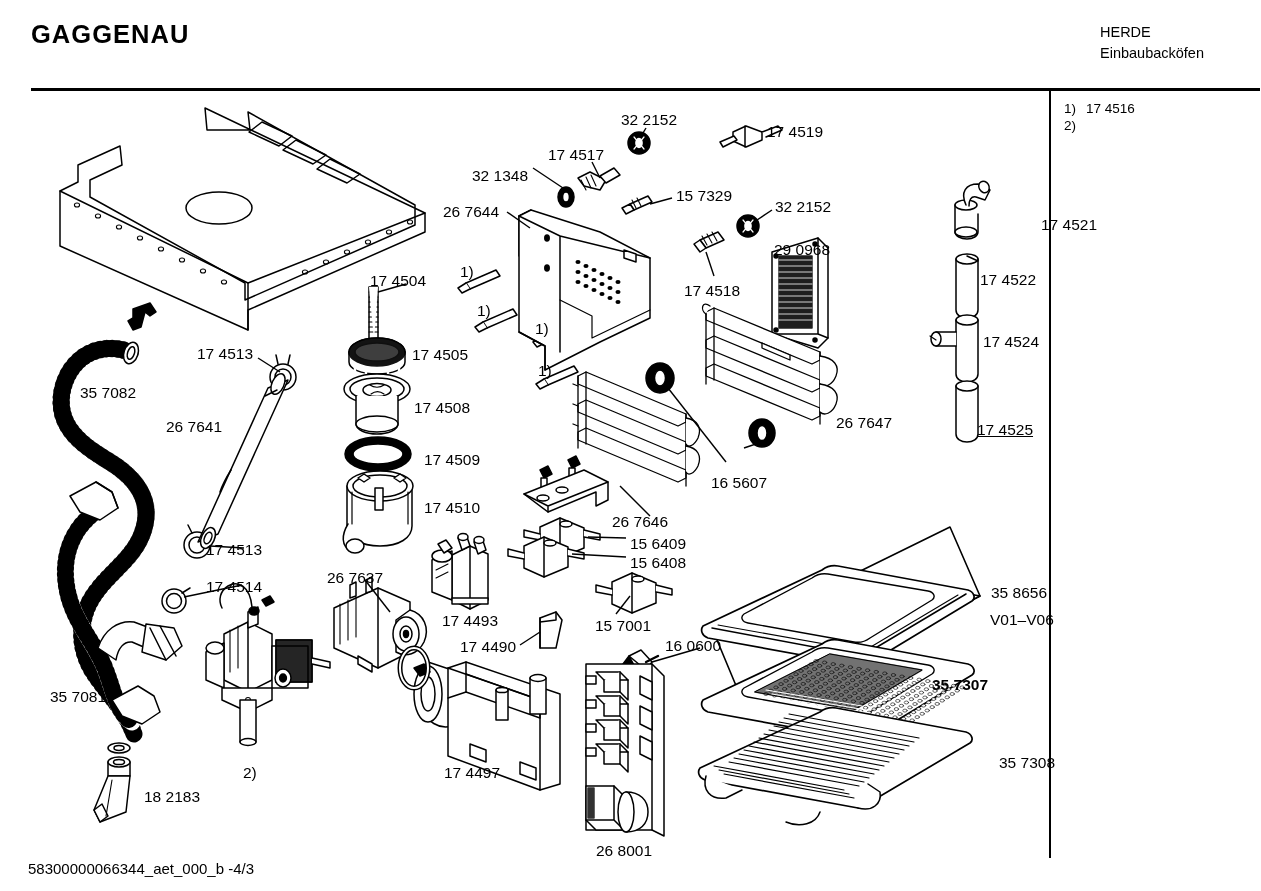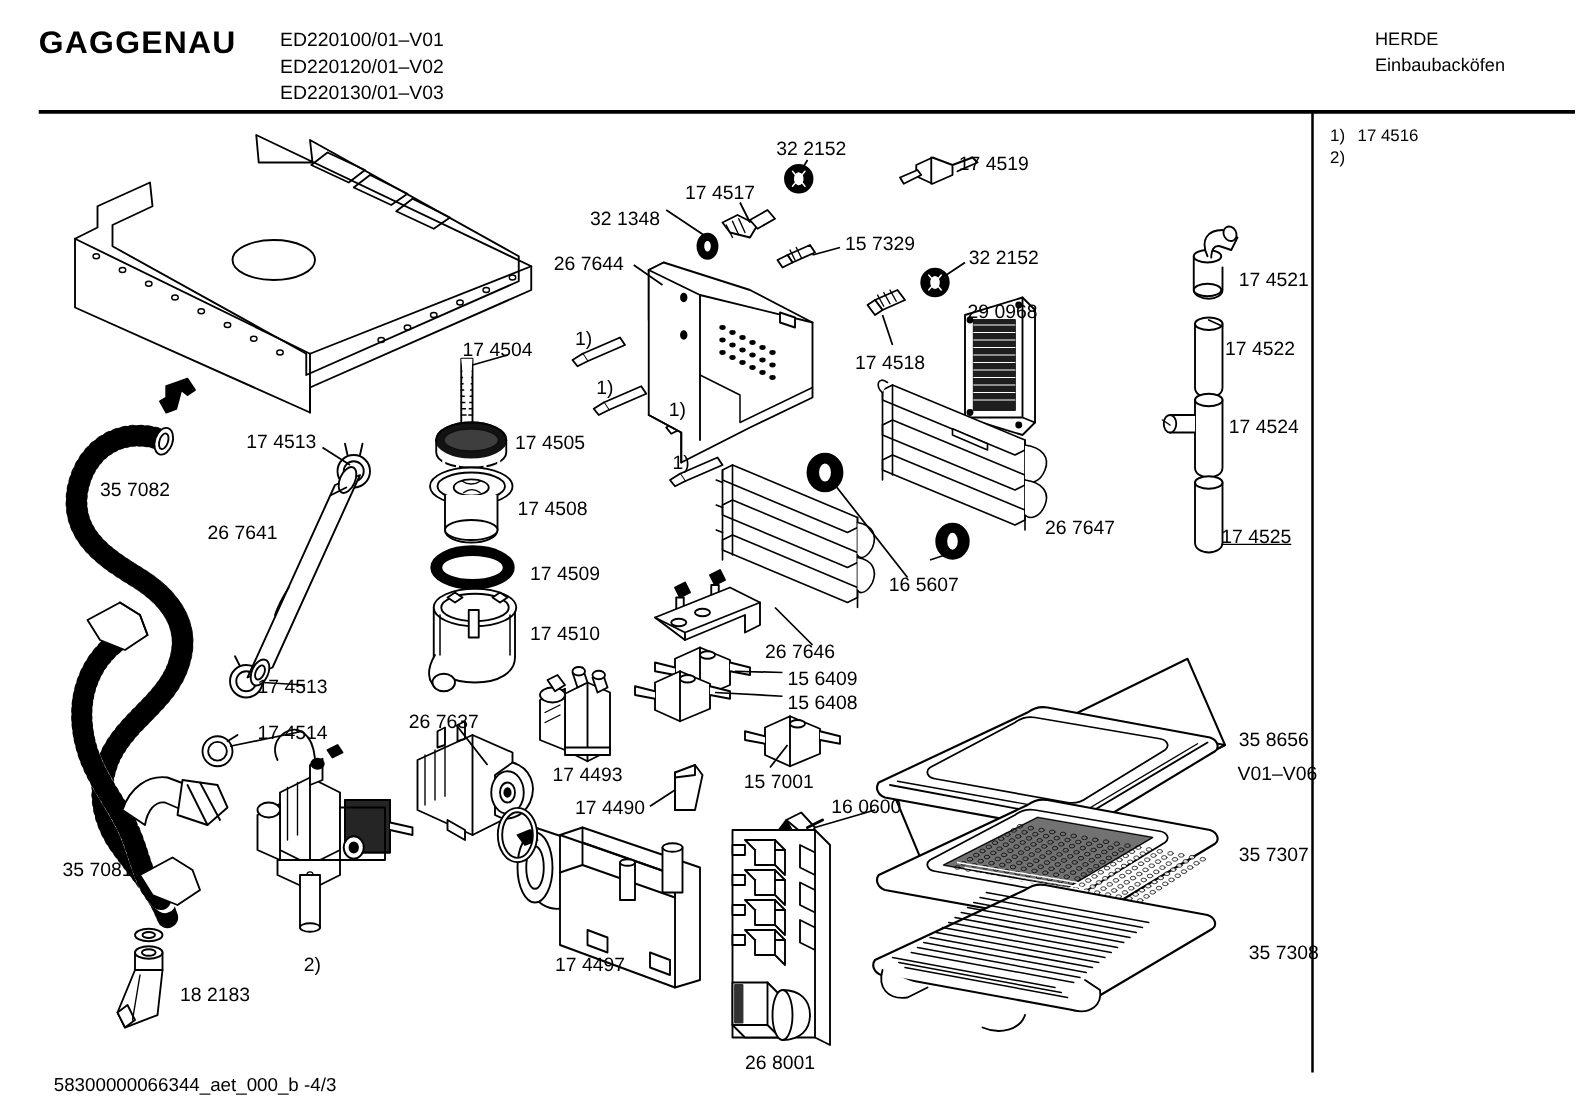--- a/index.html
+++ b/index.html
@@ -20,36 +20,33 @@
   #rule-top{left:31px;top:88px;width:1229px;height:3px;}
   #divider{left:1049px;top:88px;width:2px;height:770px;}
 
   
   #notes{position:absolute;left:1064px;top:100px;width:190px;font-size:13.5px;line-height:17.4px;}
   #notes .nrow{display:flex;}
   #notes .num{width:22px;flex:none;}
   #notes .txt{white-space:pre-line;}
 
   
-  #footer{position:absolute;left:43px;top:860px;font-size:15px;}
+  #footer{position:absolute;left:28px;top:860px;font-size:15px;}
 
   
   .lbl{position:absolute;font-size:15.5px;white-space:pre;line-height:19px;}
 
   svg.art{position:absolute;left:0;top:0;width:1261px;height:891px;pointer-events:none;}
 </style>
 </head>
 <body>
 
 <div id="sheet">
 
   <div class="brand">GAGGENAU</div>
-  <div class="modelcol" id="models-left">ED220100/01–V01
-ED220120/01–V02
-ED220130/01–V03</div>
   <div id="category" style="white-space:pre">HERDE
 Einbaubacköfen</div>
 
   <div class="rule" id="rule-top"></div>
   <div class="rule" id="divider"></div>
 
   <div id="notes">
     <div class="nrow">
       <span class="num">1)</span>
       <span class="txt">17 4516</span>
@@ -777,48 +774,48 @@
   </svg>
 
 <div class="lbl" style="left: 621px; top: 110px;">32 2152</div>
     <div class="lbl" style="left: 767px; top: 122px;">17 4519</div>
     <div class="lbl" style="left: 548px; top: 145px;">17 4517</div>
     <div class="lbl" style="left: 472px; top: 166px;">32 1348</div>
     <div class="lbl" style="left: 676px; top: 186px;">15 7329</div>
     <div class="lbl" style="left: 775px; top: 197px;">32 2152</div>
     <div class="lbl" style="left: 443px; top: 202px;">26 7644</div>
     <div class="lbl" style="left: 774px; top: 240px;">29 0968</div>
-    <div class="lbl" style="left: 991px; top: 215px;">17 4521</div>
+    <div class="lbl" style="left: 1041px; top: 215px;">17 4521</div>
     <div class="lbl" style="left: 684px; top: 281px;">17 4518</div>
     <div class="lbl" style="left: 980px; top: 270px;">17 4522</div>
     <div class="lbl" style="left: 370px; top: 271px;">17 4504</div>
     <div class="lbl" style="left: 983px; top: 332px;">17 4524</div>
     <div class="lbl" style="left: 412px; top: 345px;">17 4505</div>
     <div class="lbl" style="left: 197px; top: 344px;">17 4513</div>
     <div class="lbl" style="left: 977px; top: 420px; text-decoration: underline;">17 4525</div>
     <div class="lbl" style="left: 80px; top: 383px;">35 7082</div>
     <div class="lbl" style="left: 414px; top: 398px;">17 4508</div>
     <div class="lbl" style="left: 166px; top: 417px;">26 7641</div>
     <div class="lbl" style="left: 836px; top: 413px;">26 7647</div>
     <div class="lbl" style="left: 424px; top: 450px;">17 4509</div>
-    <div class="lbl" style="left: 711px; top: 459px;">16 5607</div>
+    <div class="lbl" style="left: 711px; top: 473px;">16 5607</div>
     <div class="lbl" style="left: 424px; top: 498px;">17 4510</div>
     <div class="lbl" style="left: 612px; top: 512px;">26 7646</div>
     <div class="lbl" style="left: 206px; top: 540px;">17 4513</div>
     <div class="lbl" style="left: 630px; top: 534px;">15 6409</div>
     <div class="lbl" style="left: 630px; top: 553px;">15 6408</div>
     <div class="lbl" style="left: 327px; top: 568px;">26 7637</div>
     <div class="lbl" style="left: 206px; top: 577px;">17 4514</div>
     <div class="lbl" style="left: 991px; top: 583px;">35 8656</div>
     <div class="lbl" style="left: 442px; top: 611px;">17 4493</div>
     <div class="lbl" style="left: 595px; top: 616px;">15 7001</div>
     <div class="lbl" style="left: 990px; top: 610px;">V01–V06</div>
     <div class="lbl" style="left: 460px; top: 637px;">17 4490</div>
     <div class="lbl" style="left: 665px; top: 636px;">16 0600</div>
-    <div class="lbl" style="left: 991px; top: 675px;">35 7307</div>
+    <div class="lbl" style="left: 932px; top: 675px; font-weight: bold;">35 7307</div>
     <div class="lbl" style="left: 50px; top: 687px;">35 7081</div>
     <div class="lbl" style="left: 999px; top: 753px;">35 7308</div>
     <div class="lbl" style="left: 444px; top: 763px;">17 4497</div>
     <div class="lbl" style="left: 144px; top: 787px;">18 2183</div>
     <div class="lbl" style="left: 596px; top: 841px;">26 8001</div>
     <div class="lbl" style="left: 243px; top: 763px;">2)</div>
     <div class="lbl" style="left: 460px; top: 262px;">1)</div>
     <div class="lbl" style="left: 477px; top: 301px;">1)</div>
     <div class="lbl" style="left: 535px; top: 319px;">1)</div>
     <div class="lbl" style="left: 538px; top: 361px;">1)</div>

